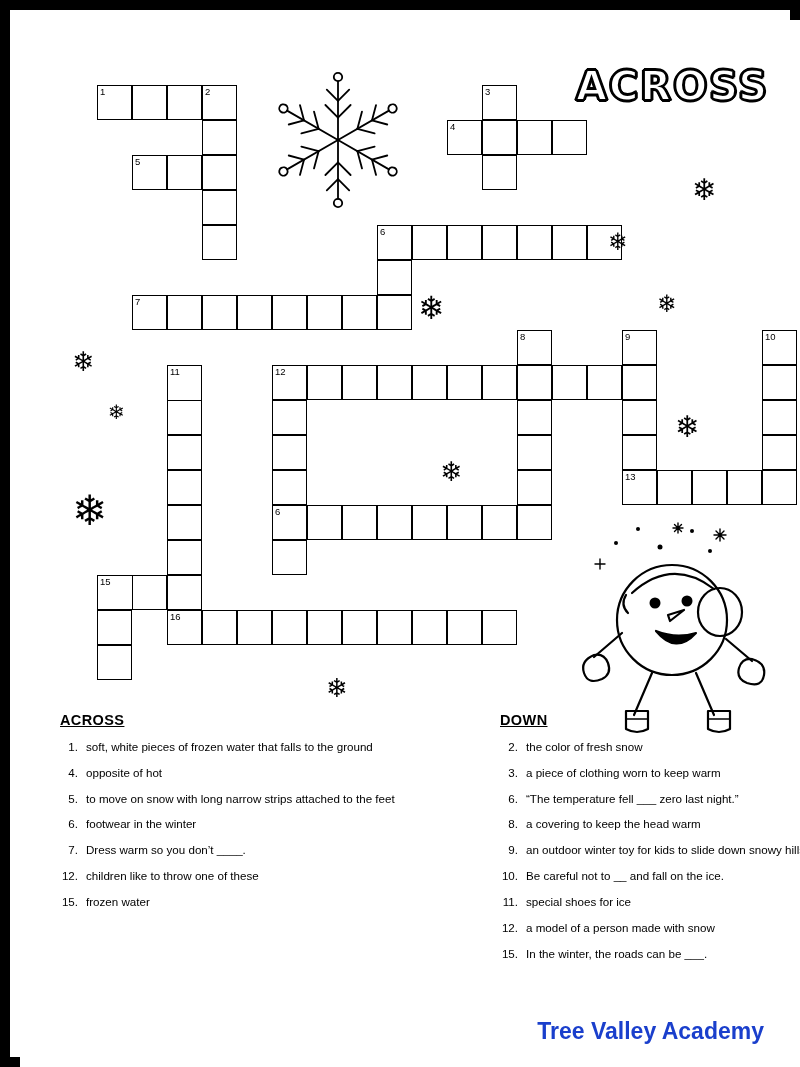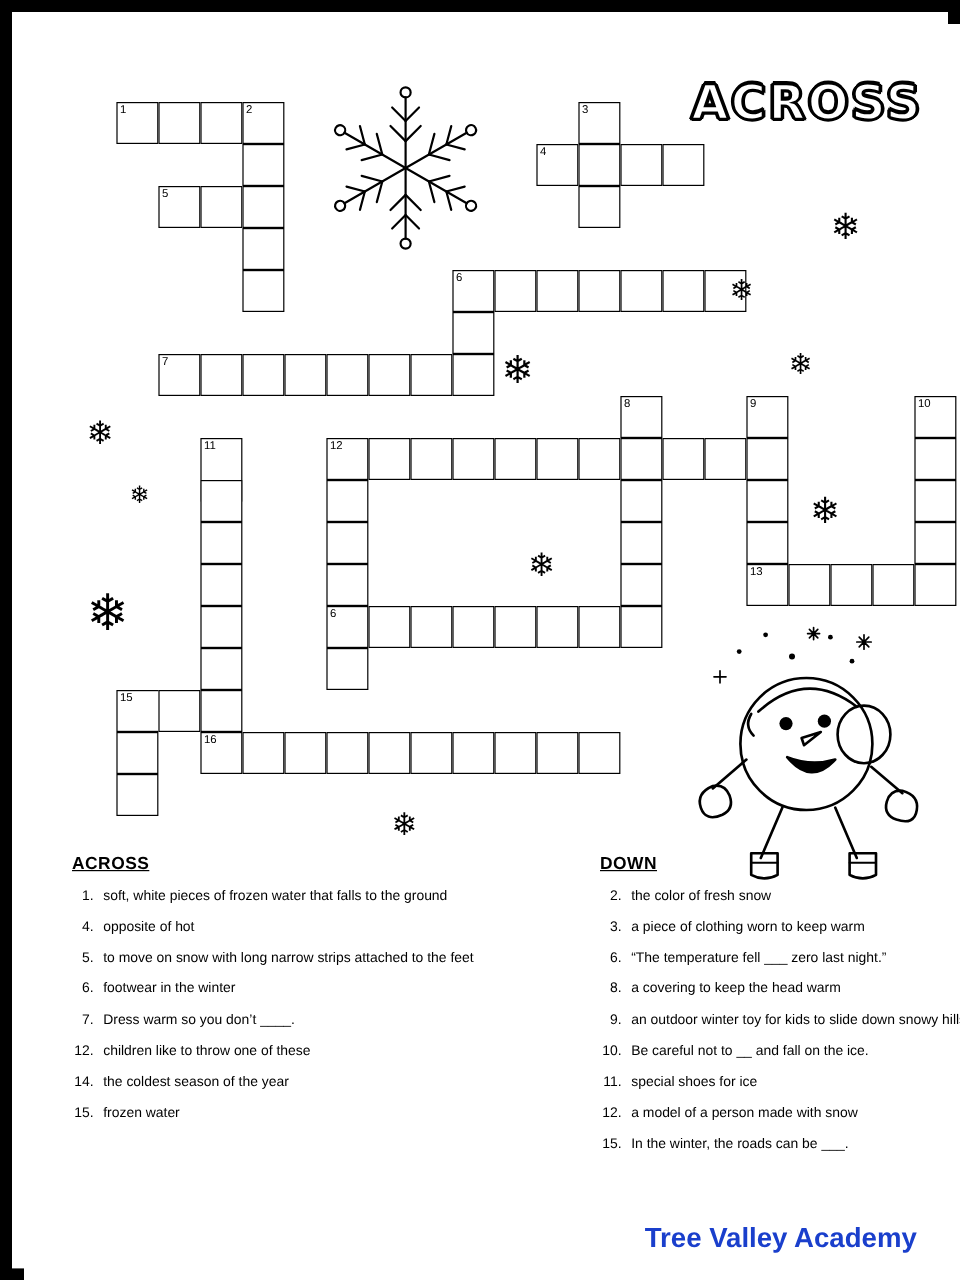--- a/index.html
+++ b/index.html
@@ -419,24 +419,20 @@
         </div>
         <div class="clue-row">
           <span class="clue-num">7.</span>
           <span class="clue-text">Dress warm so you don’t ____.</span>
         </div>
         <div class="clue-row">
           <span class="clue-num">12.</span>
           <span class="clue-text">children like to throw one of these</span>
         </div>
         <div class="clue-row">
-          <span class="clue-num">14.</span>
-          <span class="clue-text">the coldest season of the year</span>
-        </div>
-        <div class="clue-row">
           <span class="clue-num">15.</span>
           <span class="clue-text">frozen water</span>
         </div>
       </div>
 
       <div class="clue-col" id="col-down">
         <div class="clue-head">DOWN</div>
         <div class="clue-row">
           <span class="clue-num">2.</span>
           <span class="clue-text">the color of fresh snow</span>

